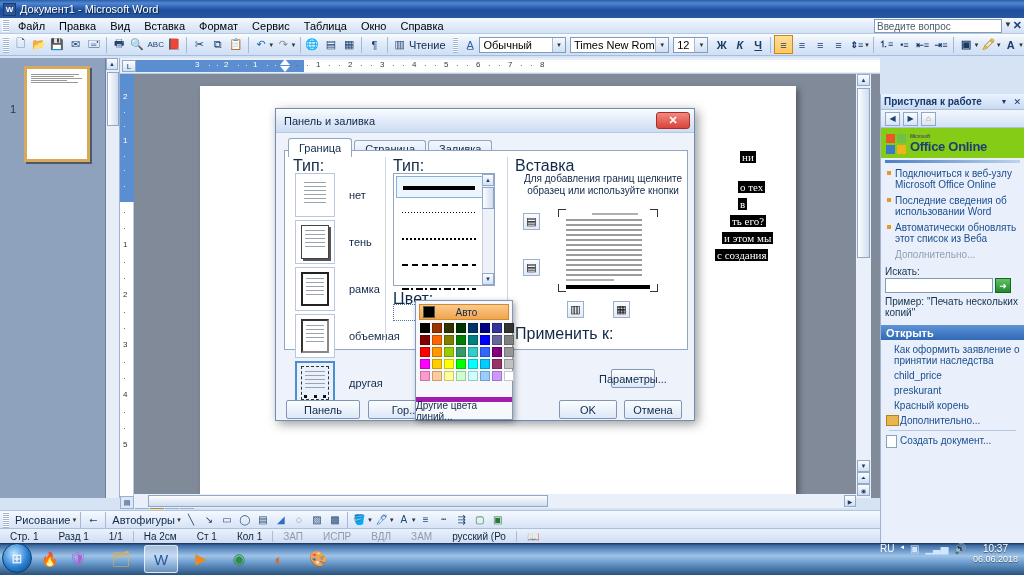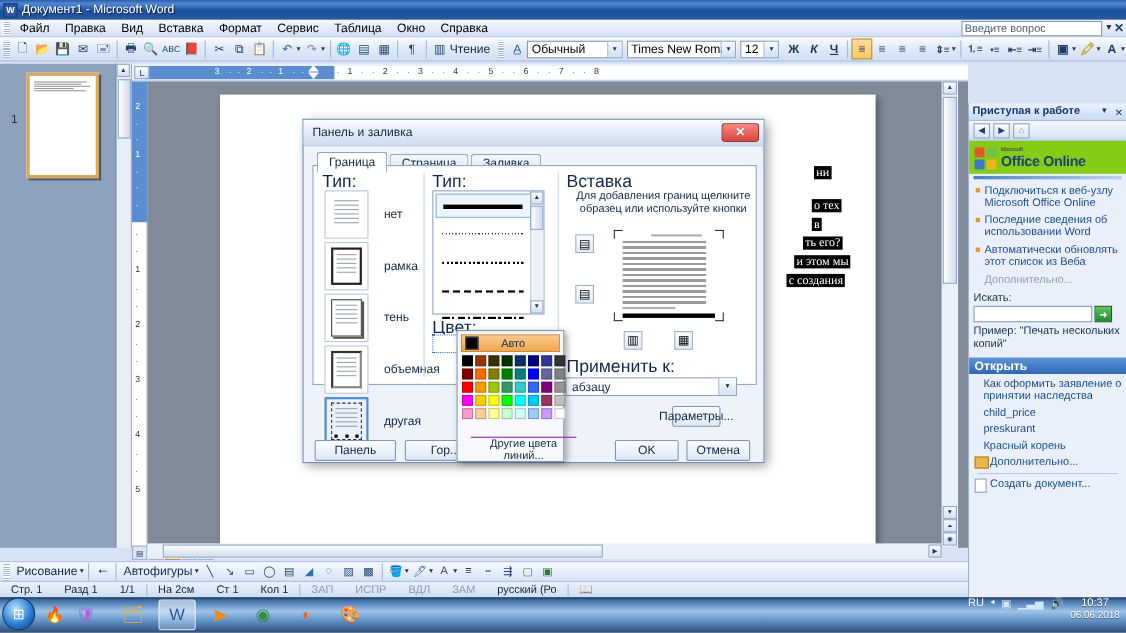--- a/index.html
+++ b/index.html
@@ -212,23 +212,23 @@
   
   #colordrop { position:absolute; left:415px; top:300px; width:98px; height:120px;
      background:#f6f8fb; border:1px solid #7f99bd; box-shadow:2px 2px 6px rgba(0,0,0,.35); z-index:50;}
   #auto-row { margin:3px; height:16px; background:linear-gradient(to bottom,#fcc98a,#f0a54e);
      border:1px solid #d08a2e; display:flex;align-items:center; font-size:10px; color:#11294a;}
   #auto-row .sw { width:12px;height:12px;background:#000;border:1px solid #555;margin:0 6px 0 3px;}
   #auto-row .lb { flex:1; text-align:center; padding-right:16px;}
   #palette { margin:3px 4px; display:grid; grid-template-columns:repeat(8,10px);
      grid-auto-rows:10px; gap:2px; }
   #palette div { width:10px;height:10px; border:1px solid rgba(0,0,0,.22);}
-  #moreline { position:absolute; left:12px; bottom:0; width:100%; height:22px;
-     border-top:1px solid #a21caf; display:flex;align-items:center;justify-content:center;
-     font-size:10px; color:#11294a;text-align:center; }
+  #moreline { position:absolute; left:0; bottom:0; width:100%; height:22px;
+     border-top:5px solid #a21caf; display:flex;align-items:center;justify-content:center;
+     font-size:10px; color:#11294a; }
 
   
   #taskbar { position:absolute; left:0; top:543px; width:1024px; height:32px;
      background:linear-gradient(to bottom,#1f2f4d 0%,#3d6ea8 8%,#9fc3e8 40%,#6d9fd0 60%,#28527f 100%); }
   #startorb { position:absolute; left:2px; top:0px; width:30px;height:30px; border-radius:50%;
      background:radial-gradient(circle at 40% 35%,#bfe6ff,#2a7fd4 55%,#0b3f74 100%);
      border:1px solid #0d3e6b; display:flex;align-items:center;justify-content:center;}
   .tbicon { position:absolute; top:4px; width:24px;height:24px; display:flex;
      align-items:center;justify-content:center; font-size:14px; }
   .tbapp { position:absolute; top:2px; width:34px; height:28px;
@@ -580,41 +580,41 @@
                 <i class="ln" style="top:12px"></i>
               <i class="ln" style="top:16px"></i>
                 <i class="ln" style="top:20px"></i>
                 <i class="ln" style="top:24px"></i>
             </span>
           </span>
           <span class="sel-label" style="margin-left:14px;">нет</span>
         </div>
         <div style="display:flex;align-items:center;margin-bottom:3px">
           <span class="styleicon">
+            <span class="minipage" style="border:1px solid #444;box-shadow:2px 2px 0 #555">
+              <i class="ln" style="top:4px"></i>
+                <i class="ln" style="top:8px"></i>
+                <i class="ln" style="top:12px"></i>
+              <i class="ln" style="top:16px"></i>
+                <i class="ln" style="top:20px"></i>
+            </span>
+          </span>
+          <span class="sel-label" style="margin-left:14px;">тень</span>
+        </div>
+        <div style="display:flex;align-items:center;margin-bottom:3px">
+          <span class="styleicon">
             <span class="minipage" style="border:2px solid #222">
               <i class="ln" style="top:4px"></i>
                 <i class="ln" style="top:8px"></i>
                 <i class="ln" style="top:12px"></i>
               <i class="ln" style="top:16px"></i>
                 <i class="ln" style="top:20px"></i>
             </span>
           </span>
           <span class="sel-label" style="margin-left:14px;">рамка</span>
-        </div>
-        <div style="display:flex;align-items:center;margin-bottom:3px">
-          <span class="styleicon">
-            <span class="minipage" style="border:1px solid #444;box-shadow:2px 2px 0 #555">
-              <i class="ln" style="top:4px"></i>
-                <i class="ln" style="top:8px"></i>
-                <i class="ln" style="top:12px"></i>
-              <i class="ln" style="top:16px"></i>
-                <i class="ln" style="top:20px"></i>
-            </span>
-          </span>
-          <span class="sel-label" style="margin-left:14px;">тень</span>
         </div>
         <div style="display:flex;align-items:center;margin-bottom:3px">
           <span class="styleicon">
             <span class="minipage" style="border:2px solid #333;border-right-color:#888;border-bottom-color:#888">
               <i class="ln" style="top:4px"></i>
                 <i class="ln" style="top:8px"></i>
                 <i class="ln" style="top:12px"></i>
               <i class="ln" style="top:16px"></i>
                 <i class="ln" style="top:20px"></i>
             </span>
@@ -699,24 +699,20 @@
         <i style="position:absolute;left:8px;bottom:3px;width:84px;height:4px;background:#000"></i>
       </div>
       <span class="prevbtn" style="position:absolute;left:238px;top:62px;">▤</span>
       <span class="prevbtn" style="position:absolute;left:238px;top:108px;">▤</span>
       <span class="prevbtn" style="position:absolute;left:282px;top:150px;">▥</span>
       <span class="prevbtn" style="position:absolute;left:328px;top:150px;">▦</span>
 
       <div class="col-label" style="left:230px;top:174px;">Применить к:</div>
     </div>
 
-    <div class="dd" style="position:absolute;left:238px;top:234px;width:156px;">
-      <span>абзацу</span>
-      <span class="ar">▼</span>
-    </div>
     <div class="dlgbtn" style="position:absolute;left:335px;top:260px;width:44px;">Параметры...</div>
 
     <div class="dlgbtn" style="position:absolute;left:10px;top:291px;width:74px;">Панель</div>
     <div class="dlgbtn" style="position:absolute;left:92px;top:291px;width:74px;">Гор...</div>
     <div class="dlgbtn" style="position:absolute;left:283px;top:291px;width:58px;">OK</div>
     <div class="dlgbtn" style="position:absolute;left:348px;top:291px;width:58px;">Отмена</div>
 
   </div>
 
   <div id="colordrop">

